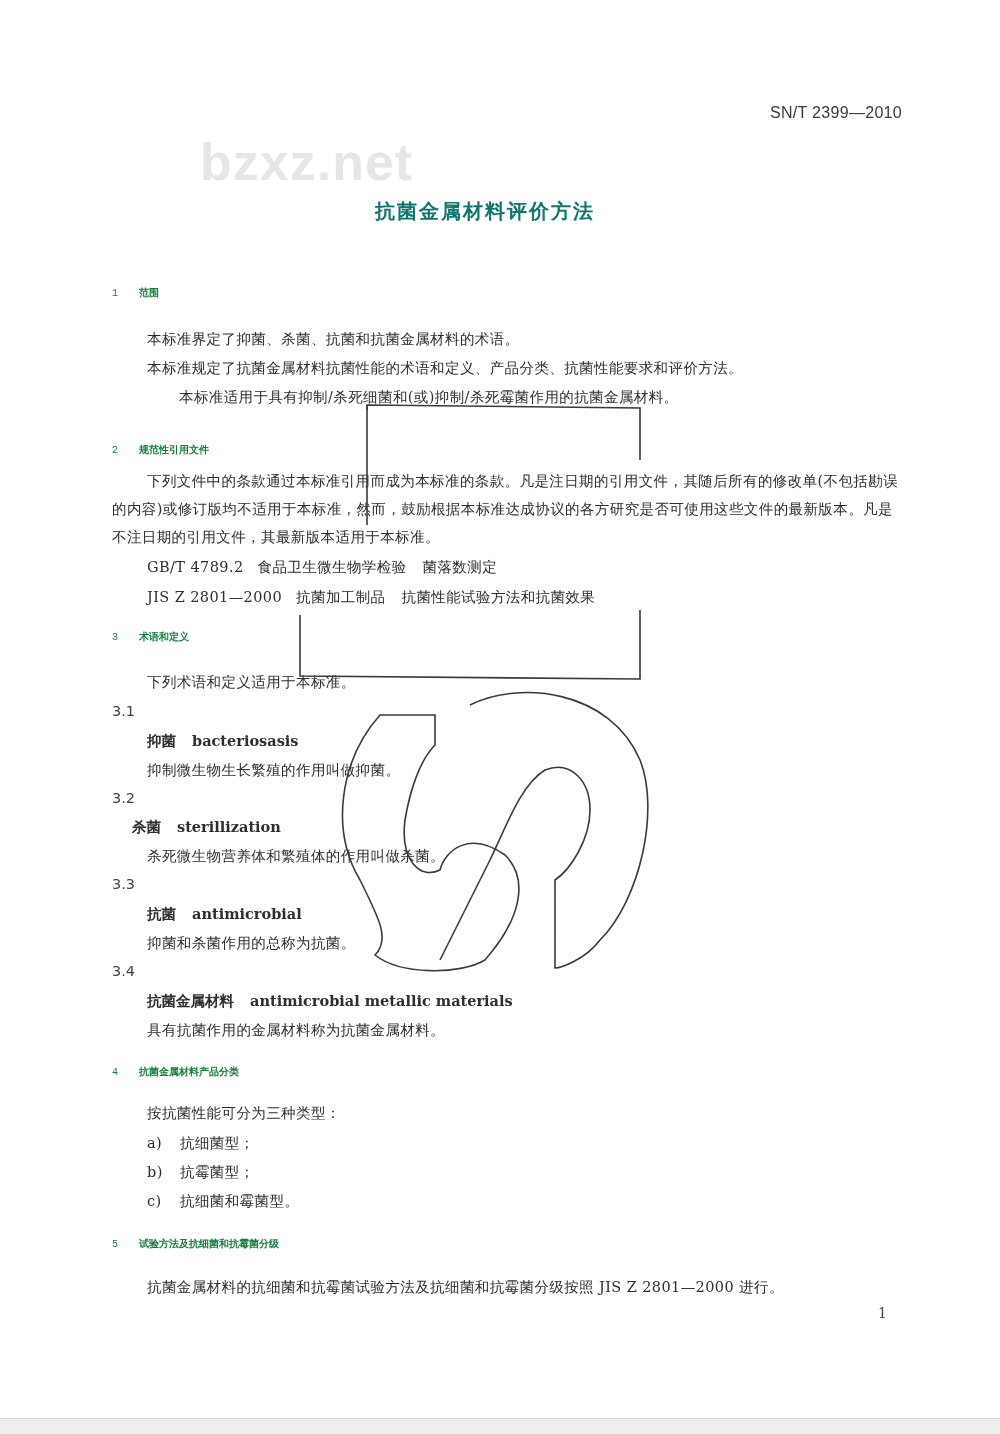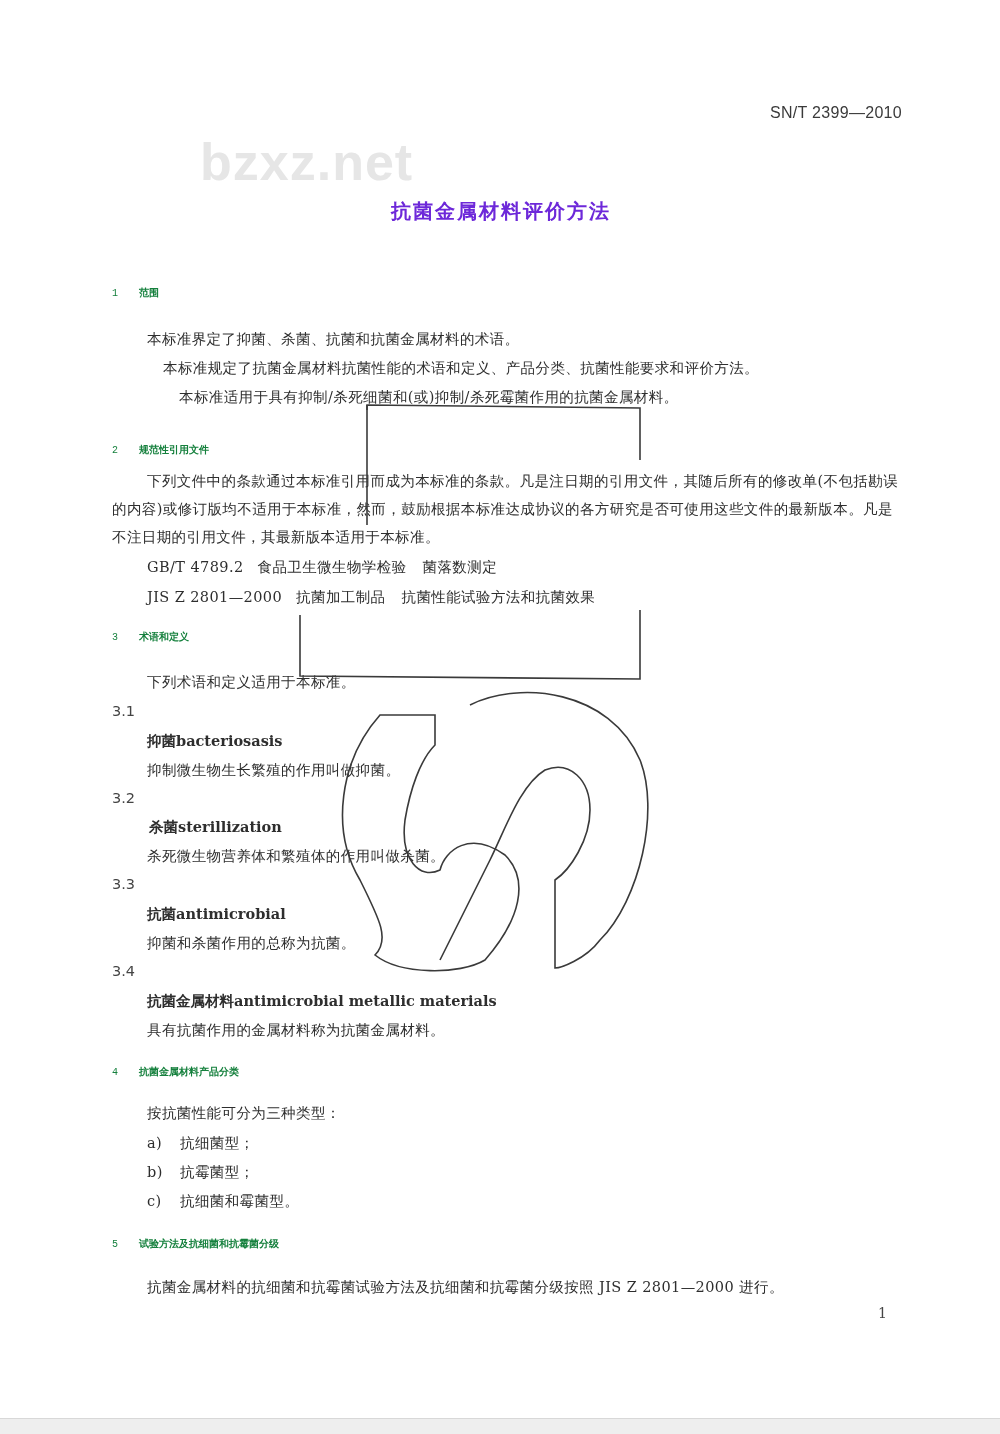--- a/index.html
+++ b/index.html
@@ -4,47 +4,47 @@
   <style>
     html, body { margin: 0; padding: 0; }
     body {
       width: 1000px; height: 1434px; position: relative; overflow: hidden;
       background: #ffffff; color: #2a2a2a;
       font-family: "DejaVu Serif", "Liberation Serif", serif;
     }
     .abs { position: absolute; white-space: nowrap; }
     .std-code { right: 98px; top: 104px; font-family: "Liberation Sans", "DejaVu Sans", sans-serif; font-size: 16px; color: #3a3a3a; letter-spacing: 0.3px; }
     .watermark { left: 200px; top: 132px; font-family: "Liberation Sans", "DejaVu Sans", sans-serif; font-weight: bold; font-size: 52px; color: #e6e6e6; letter-spacing: 1px; }
-    .title { left: 375px; top: 198px; font-family: "DejaVu Sans", sans-serif; font-size: 20px; font-weight: bold; color: #6d28d9; letter-spacing: 2px; margin-left: 16px; }
+    .title { left: 375px; top: 198px; font-family: "DejaVu Sans", sans-serif; font-size: 20px; font-weight: bold; color: #0f766e; letter-spacing: 2px; }
     .sec { font-family: Liberation Mono, monospace; font-size: 10px; font-weight: bold; color: #15803d; }
     .sec .num { display: inline-block; width: 27px; font-weight: normal; }
     .p { font-size: 14.5px; color: #2e2e2e; letter-spacing: 0.4px; }
     .wrap { left: 112px; width: 790px; white-space: normal; line-height: 28px; text-indent: 35px; }
     .term { font-size: 14.5px; font-weight: bold; color: #2e2e2e; }
-    .term .en { }
+    .term .en { margin-left: 16px; }
     .clause { font-family: "DejaVu Sans", sans-serif; font-size: 14.5px; color: #444; }
     .ref .code { display: inline-block; margin-right: 14px; }
     .ref .gap { display: inline-block; width: 16px; }
     .list .mark { display: inline-block; width: 33px; }
     .page-no { left: 878px; top: 1305px; font-size: 14px; color: #444; }
     .footer-bar { left: 0; top: 1418px; width: 1000px; height: 16px; background: #eeeeee; border-top: 1px solid #d8d8d8; }
     .overlay { position: absolute; left: 0; top: 0; width: 1000px; height: 1434px; pointer-events: none; }
   </style>
 </head>
 <body>
 
 <div class="abs std-code">SN/T 2399—2010</div>
 <div class="abs watermark">bzxz.net</div>
 <div class="abs title">抗菌金属材料评价方法</div>
 
 <div class="abs sec" style="left:112px; top:286px;">
   <span class="num">1</span><span>范围</span>
 </div>
 <div class="abs p" style="left:147px; top:330px;">本标准界定了抑菌、杀菌、抗菌和抗菌金属材料的术语。</div>
-<div class="abs p" style="left:147px; top:359px;margin-left:16px;">本标准规定了抗菌金属材料抗菌性能的术语和定义、产品分类、抗菌性能要求和评价方法。</div>
+<div class="abs p" style="left:147px; top:359px;">本标准规定了抗菌金属材料抗菌性能的术语和定义、产品分类、抗菌性能要求和评价方法。</div>
 <div class="abs p" style="left:147px; top:388px;margin-left:32px;">本标准适用于具有抑制/杀死细菌和(或)抑制/杀死霉菌作用的抗菌金属材料。</div>
 
 <div class="abs sec" style="left:112px; top:430px;margin-top:13px;">
   <span class="num">2</span><span>规范性引用文件</span>
 </div>
 <div class="abs p wrap" style="top:467px;">下列文件中的条款通过本标准引用而成为本标准的条款。凡是注日期的引用文件，其随后所有的修改单(不包括勘误的内容)或修订版均不适用于本标准，然而，鼓励根据本标准达成协议的各方研究是否可使用这些文件的最新版本。凡是不注日期的引用文件，其最新版本适用于本标准。</div>
 <div class="abs p ref" style="left:147px; top:558px;">
   <span class="code">GB/T 4789.2</span><span>食品卫生微生物学检验</span><span class="gap"></span><span>菌落数测定</span>
 </div>
 <div class="abs p ref" style="left:147px; top:588px;">
@@ -54,21 +54,21 @@
 <div class="abs sec" style="left:112px; top:630px;">
   <span class="num">3</span><span>术语和定义</span>
 </div>
 <div class="abs p" style="left:147px; top:673px;">下列术语和定义适用于本标准。</div>
 
 <div class="abs clause" style="left:112px; top:703px;">3.1</div>
 <div class="abs term" style="left:147px; top:732px;"><span>抑菌</span><span class="en">bacteriosasis</span></div>
 <div class="abs p" style="left:147px; top:761px;">抑制微生物生长繁殖的作用叫做抑菌。</div>
 
 <div class="abs clause" style="left:112px; top:790px;">3.2</div>
-<div class="abs term" style="left:149px; top:818px;"><span>杀菌</span><span class="en">sterillization</span></div>
+<div class="abs term" style="left:132px; top:818px;"><span>杀菌</span><span class="en">sterillization</span></div>
 <div class="abs p" style="left:147px; top:847px;">杀死微生物营养体和繁殖体的作用叫做杀菌。</div>
 
 <div class="abs clause" style="left:112px; top:876px;">3.3</div>
 <div class="abs term" style="left:147px; top:905px;"><span>抗菌</span><span class="en">antimicrobial</span></div>
 <div class="abs p" style="left:147px; top:934px;">抑菌和杀菌作用的总称为抗菌。</div>
 
 <div class="abs clause" style="left:112px; top:963px;">3.4</div>
 <div class="abs term" style="left:147px; top:992px;"><span>抗菌金属材料</span><span class="en">antimicrobial metallic materials</span></div>
 <div class="abs p" style="left:147px; top:1021px;">具有抗菌作用的金属材料称为抗菌金属材料。</div>
 

